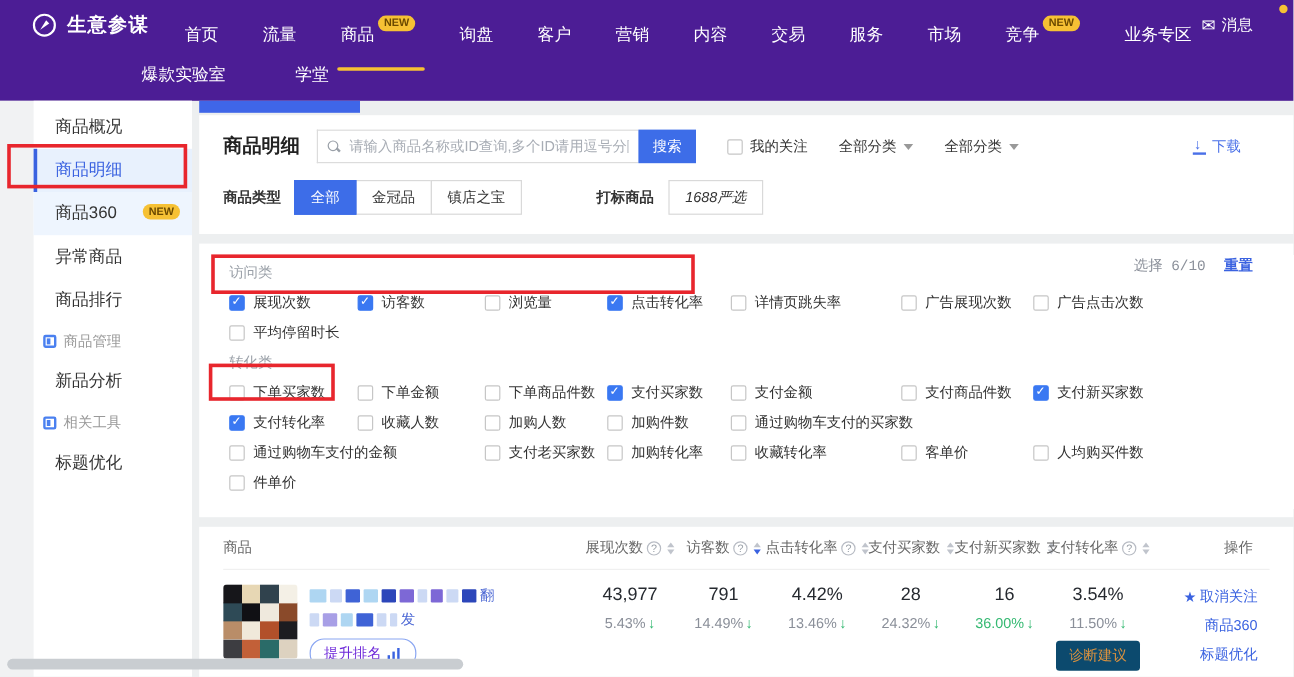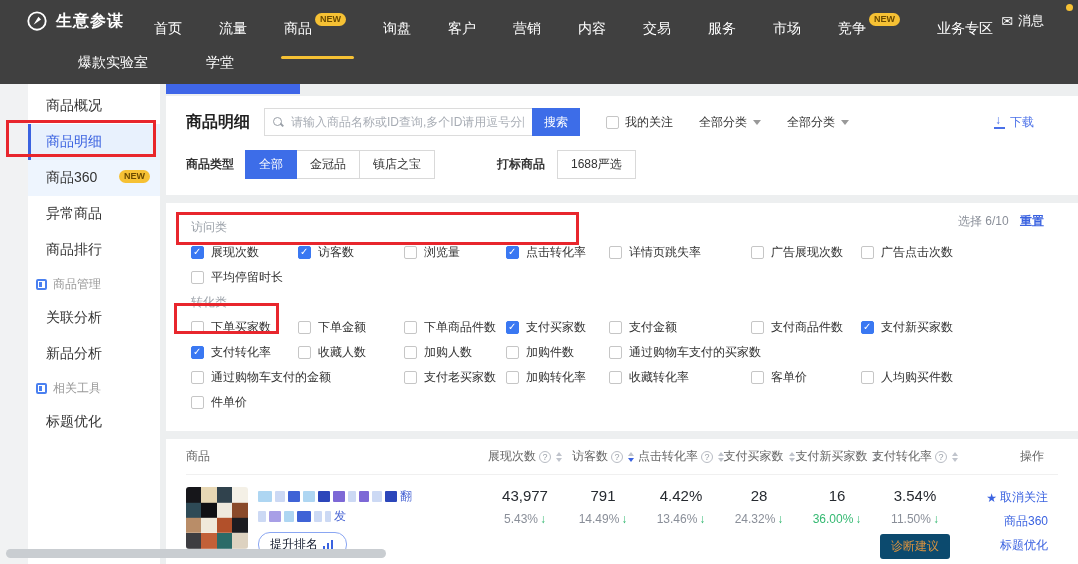--- a/index.html
+++ b/index.html
@@ -3,33 +3,33 @@
 <meta charset="utf-8">
 <style>
   * { box-sizing: border-box; }
   html,body { margin:0; padding:0; }
   body {
     width:1078px; height:564px; overflow:hidden; position:relative;
     font-family:"Liberation Sans","DejaVu Sans",sans-serif;
     background:#edeff0; color:#333;
   }
   
-  .topnav { height:84px; background:#404040; color:#fff; position:relative; }
+  .topnav { height:84px; background:#4c1d95; color:#fff; position:relative; }
   .nav-row1 { display:flex; align-items:center; height:42px; }
   .brand { display:flex; align-items:center; gap:8px; margin-left:26px; width:118px; cursor:pointer; }
   .logo { width:22px; height:22px; display:inline-flex; }
   .brand-name { font-size:16px; font-weight:bold; letter-spacing:1px; white-space:nowrap; }
   .nav-items { display:flex; gap:37px; margin-left:10px; }
   .nav-item { font-size:14px; position:relative; height:42px; display:flex; align-items:flex-start; cursor:pointer; white-space:nowrap;margin-top:40px; }
   .nav-item.active::after { content:""; position:absolute; left:-3px; right:-8px; bottom:3px; height:3px; background:#f6c134; border-radius:2px; }
   .badge-new { background:#f6c134; color:#6b4a00; font-size:9px; font-weight:bold; padding:1px 5px; border-radius:8px; margin-left:3px; transform:translateY(-7px); line-height:11px; }
   .nav-right { margin-left:auto; margin-right:34px; display:flex; align-items:center; gap:5px; font-size:13px; cursor:pointer; }
   .mail-icon::before { content:"✉"; font-size:14px; }
   .notif-dot { position:absolute; top:4px; right:5px; width:7px; height:7px; background:#f6c134; border-radius:50%; }
-  .nav-row2 { display:flex; gap:58px; padding-left:78px; height:42px; align-items:center; font-size:14px; }
+  .nav-row2 { display:flex; gap:58px; padding-left:118px; height:42px; align-items:center; font-size:14px; }
   .subnav-item { cursor:pointer; white-space:nowrap; }
   
   .main-wrap { display:flex; height:480px; }
   .sidebar { width:160px; background:#f1f2f3; position:relative; flex-shrink:0; }
   .sidebar-inner { position:absolute; left:28px; top:0; right:0; bottom:0; background:#fff; padding-top:4px; }
   .side-item { height:36px; display:flex; align-items:center; padding-left:18px; font-size:14px; color:#333; position:relative; cursor:pointer; }
   .side-item.active { background:#e8f1fd; color:#3a62e0; }
   .side-item.active::before { content:""; position:absolute; left:0; top:0; bottom:0; width:3px; background:#3a62e0; }
   .side-item.tinted { background:#eef5fe; }
   .side-item .badge-new { position:absolute; right:10px; top:10px; transform:none; }
@@ -56,24 +56,24 @@
   .download { margin-left:auto; margin-right:24px; color:#4a70e8; font-size:12px; display:flex; gap:5px; align-items:center; cursor:pointer; white-space:nowrap; }
   .dl-icon { position:relative; width:11px; height:13px; }
   .dl-icon::before { content:"↓"; position:absolute; left:1px; top:-3px; font-size:12px; font-weight:bold; color:#4a70e8; }
   .dl-icon::after { content:""; position:absolute; left:0; bottom:0; width:11px; height:1.5px; background:#4a70e8; }
   .toolbar-row2 { display:flex; align-items:center; margin-top:14px; font-size:12px; }
   .lbl { font-weight:bold; color:#333; margin-right:12px; white-space:nowrap; }
   .seg { display:flex; }
   .seg-item { padding:5px 13px; border:1px solid #d9d9d9; margin-left:-1px; color:#333; background:#fff; cursor:pointer; white-space:nowrap; }
   .seg-item.active { background:#3d6de8; color:#fff; border-color:#3d6de8; position:relative; z-index:1; }
   .tag-lbl { font-weight:bold; margin:0 12px 0 62px; white-space:nowrap; }
-  .tag-btn { padding:5px 13px; border:1px solid #d9d9d9; background:#fff; font-size:12px; color:#333; cursor:pointer; white-space:nowrap; }
+  .tag-btn { padding:5px 13px; border:1px solid #d9d9d9; background:#fff; font-size:12px; color:#333; cursor:pointer; white-space:nowrap;font-style:italic; }
   
   .card-metrics { position:relative; padding:8px 0 12px; }
-  .metrics-head { position:absolute; top:10px; right:34px; font-size:12px; color:#8a8f99; }
+  .metrics-head { position:absolute; top:10px; right:34px; font-size:12px; color:#8a8f99;font-family:Liberation Mono, monospace; }
   .reset { color:#3a62e0; font-weight:bold; margin-left:8px; cursor:pointer; text-decoration:none; }
   .gtitle { color:#9aa0a8; font-size:12px; padding-left:25px; margin:8px 0 4px; }
   .cbrow { display:grid; grid-template-columns:107px 106px 102px 103px 142px 110px 1fr; padding-left:25px; margin:8px 0; }
   .cbitem { display:flex; align-items:center; gap:7px; font-size:12px; color:#333; cursor:pointer; white-space:nowrap; }
   .span2 { grid-column:span 2; } .span3 { grid-column:span 3; }
   .cb { width:13px; height:13px; border:1px solid #c6c6c6; border-radius:2px; background:#fff; position:relative; flex-shrink:0; display:inline-block; }
   .cb[data-checked="true"] { background:#3a78f2; border-color:#3a78f2; }
   .cb[data-checked="true"]::after { content:"✓"; color:#fff; font-size:10px; position:absolute; left:1px; top:-1px; font-weight:bold; }
   
   .card-table { padding:0 20px; margin-bottom:0; }
@@ -98,21 +98,21 @@
       linear-gradient(90deg,#b98d68 0 25%,#f0e9da 25% 50%,#b2502a 50% 75%,#1c1c20 75%),
       linear-gradient(90deg,#3d3d41 0 25%,#c26038 25% 50%,#2a6b68 50% 75%,#ddd2c0 75%);
     background-position:0 0,0 33%,0 66%,0 100%; }
   .pinfo { padding-top:2px; }
   .ptitle { display:flex; align-items:center; gap:3px; height:14px; margin-bottom:6px; cursor:pointer; }
   .blk { height:11px; border-radius:1px; display:inline-block; flex-shrink:0; }
   .w6{width:6px}.w8{width:8px}.w10{width:10px}.w12{width:12px}.w14{width:14px}
   .c-lb{background:#aed6f2}.c-bl{background:#3f63d6}.c-nv{background:#2c46ba}.c-pu{background:#7d68d6}
   .c-lv{background:#a89fe6}.c-fb{background:#ccd9f4}
   .psuf { font-size:12px; color:#4a66d4; }
-  .boost { display:inline-flex; align-items:center; gap:5px; border:1px solid #8aa6f2; border-radius:12px; background:#fff; color:#0f172a; font-size:12px; padding:3px 11px; margin-top:3px; cursor:pointer; }
+  .boost { display:inline-flex; align-items:center; gap:5px; border:1px solid #8aa6f2; border-radius:12px; background:#fff; color:#6d28d9; font-size:12px; padding:3px 11px; margin-top:3px; cursor:pointer; }
   .chart-icon { width:12px; height:10px; display:inline-block;
     background:linear-gradient(#3a62e0,#3a62e0) 0 100%/2px 4px no-repeat,
                linear-gradient(#3a62e0,#3a62e0) 4px 100%/2px 7px no-repeat,
                linear-gradient(#3a62e0,#3a62e0) 8px 100%/2px 10px no-repeat; }
   .td-num { text-align:center; }
   .val { font-size:15px; color:#262a30; }
   .chg { margin-top:8px; font-size:12px; }
   .pct { color:#8a8f99; }
   .chg[data-tone="green"] .pct { color:#35b972; }
   .arr { margin-left:2px; font-weight:bold; }
@@ -209,23 +209,20 @@
         </div>
       <div class="side-item">
           <span>异常商品</span>
         </div>
       <div class="side-item">
           <span>商品排行</span>
         </div>
       <div class="side-item side-tool">
           <span class="doc-icon"></span>
           <span>商品管理</span>
-        </div>
-      <div class="side-item">
-          <span>关联分析</span>
         </div>
       <div class="side-item">
           <span>新品分析</span>
         </div>
       <div class="side-item side-tool">
           <span class="doc-icon"></span>
           <span>相关工具</span>
         </div>
       <div class="side-item">
           <span>标题优化</span>

